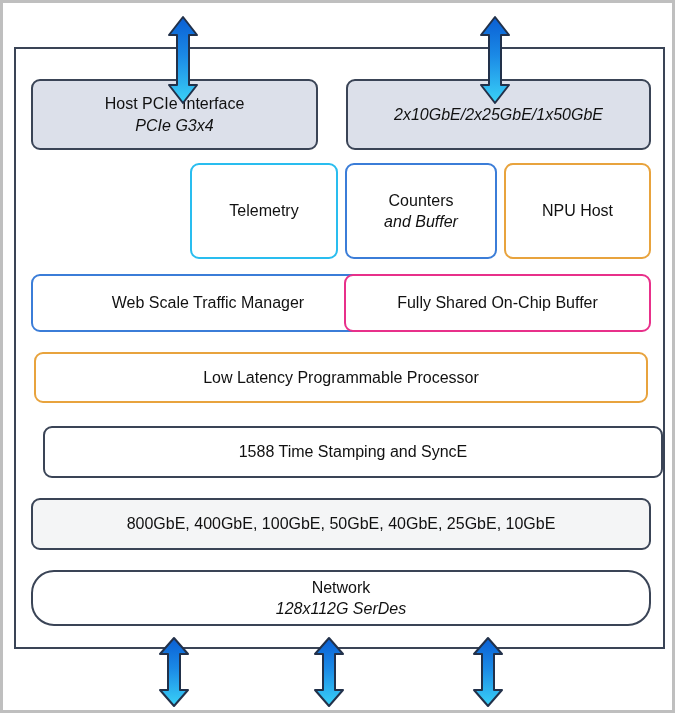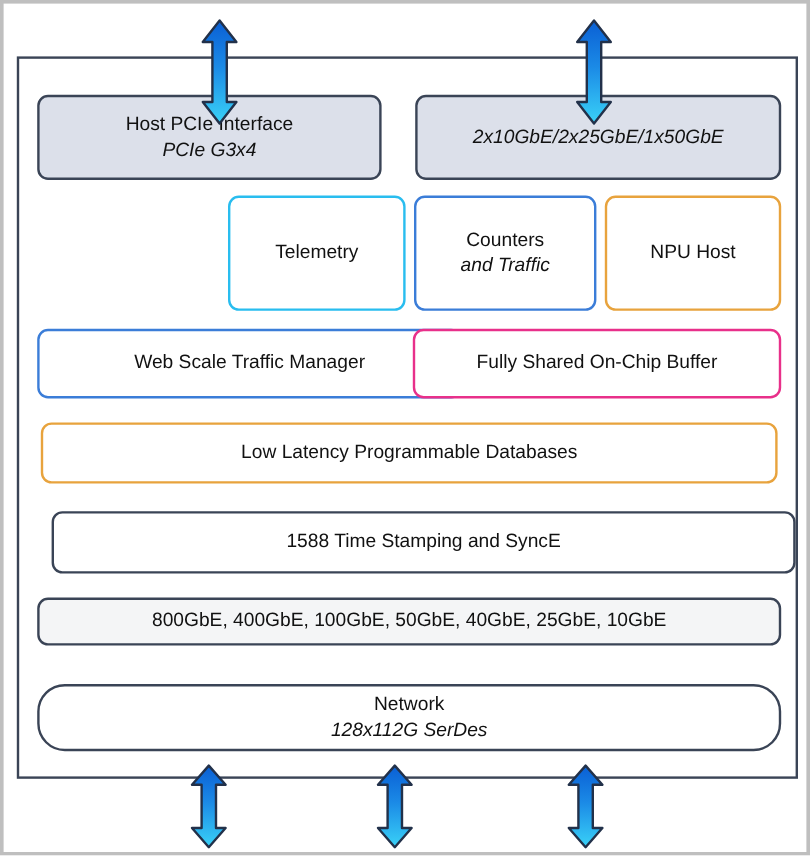--- a/index.html
+++ b/index.html
@@ -76,21 +76,21 @@
   #blk-traffic-manager { left: 28px;  top: 271px; width: 354px; height: 58px; }
   #blk-onchip-buffer   { left: 341px; top: 271px; width: 307px; height: 58px; }
 
   
   #blk-llpp { left: 31px; top: 349px; width: 614px; height: 51px; }
 
   
   #blk-1588 { left: 28px; top: 423px; width: 620px; height: 52px; margin-left: 12px; }
 
   
-  #blk-ethernet-speeds { left: 28px; top: 495px; width: 620px; height: 40px; }
+  #blk-ethernet-speeds { left: 28px; top: 495px; width: 620px; height: 52px; }
 
   
   #blk-network { left: 28px; top: 567px; width: 620px; height: 56px; border-radius: 23px; }
 
   
   .arrow {
     position: absolute;
     z-index: 6;
   }
   .arrow svg { display: block; }
@@ -144,21 +144,21 @@
 
   <div class="blk b-cyan f-white" id="blk-telemetry">
     <span class="lines">
       <span>Telemetry</span>
     </span>
   </div>
 
   <div class="blk b-blue f-white" id="blk-counters">
     <span class="lines">
       <span>Counters</span>
-      <span class="l2">and Traffic</span>
+      <span class="l2">and Buffer</span>
     </span>
   </div>
 
   <div class="blk b-orange f-white" id="blk-npu-host">
     <span class="lines">
       <span>NPU Host</span>
     </span>
   </div>
 
   <div class="blk b-blue f-white" id="blk-traffic-manager">
@@ -168,21 +168,21 @@
   </div>
 
   <div class="blk b-pink f-white" id="blk-onchip-buffer">
     <span class="lines">
       <span>Fully Shared On-Chip Buffer</span>
     </span>
   </div>
 
   <div class="blk b-orange f-white" id="blk-llpp">
     <span class="lines">
-      <span>Low Latency Programmable Databases</span>
+      <span>Low Latency Programmable Processor</span>
     </span>
   </div>
 
   <div class="blk b-navy f-white" id="blk-1588">
     <span class="lines">
       <span>1588 Time Stamping and SyncE</span>
     </span>
   </div>
 
   <div class="blk b-navy f-grey" id="blk-ethernet-speeds">

